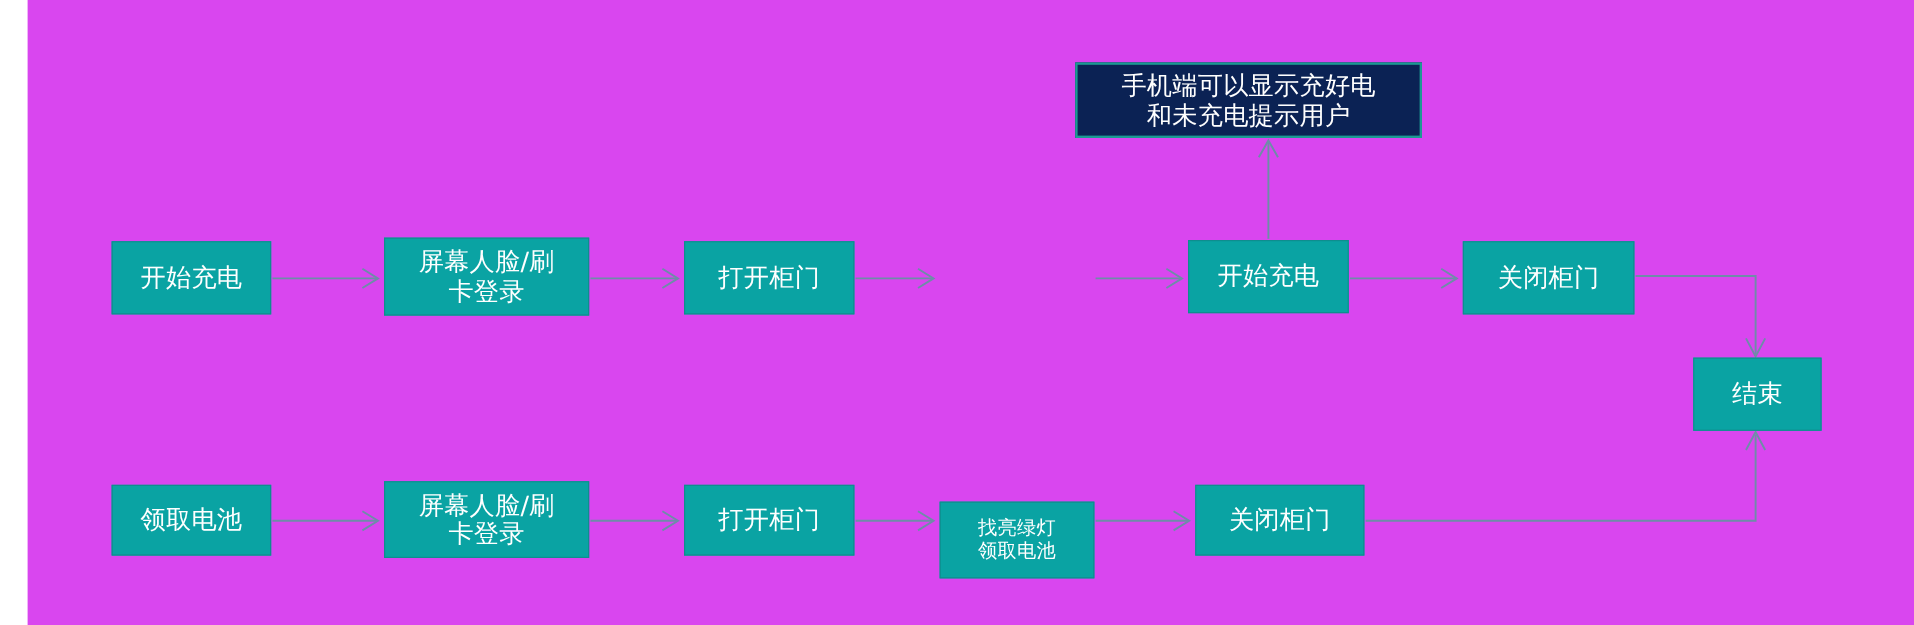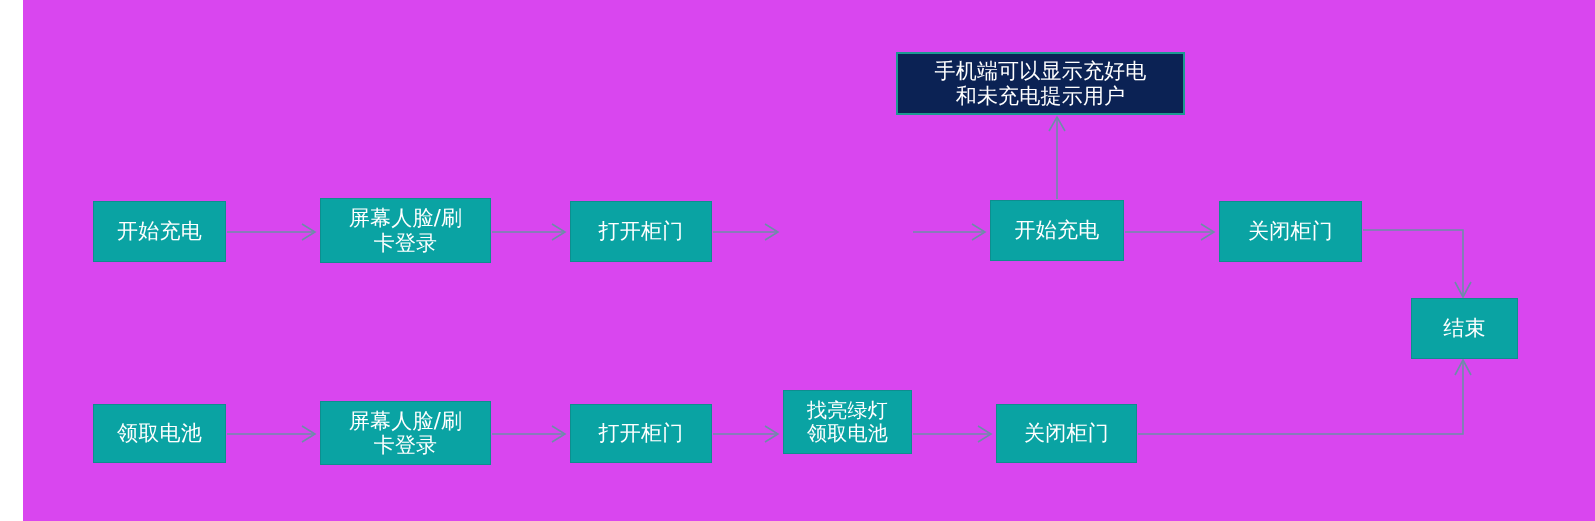--- a/index.html
+++ b/index.html
@@ -134,18 +134,18 @@
 
   <div class="node teal" style="left:1388px; top:298px; width:107px; height:61px; font-size:21px;">结束</div>
 
   <div class="node teal" style="left:70px; top:404px; width:133px; height:59px; font-size:21px;">领取电池</div>
 
   <div class="node teal" style="left:297px; top:401px; width:171px; height:64px; font-size:21px;">屏幕人脸/刷
 卡登录</div>
 
   <div class="node teal" style="left:547px; top:404px; width:142px; height:59px; font-size:21px;">打开柜门</div>
 
-  <div class="node teal" style="left:760px; top:390px; width:129px; height:64px; font-size:20px;">找亮绿灯
+  <div class="node teal" style="left:760px; top:418px; width:129px; height:64px; font-size:16px;">找亮绿灯
 领取电池</div>
 
   <div class="node teal" style="left:973px; top:404px; width:141px; height:59px; font-size:21px;">关闭柜门</div>
 
 </div>
 
 </body></html>

